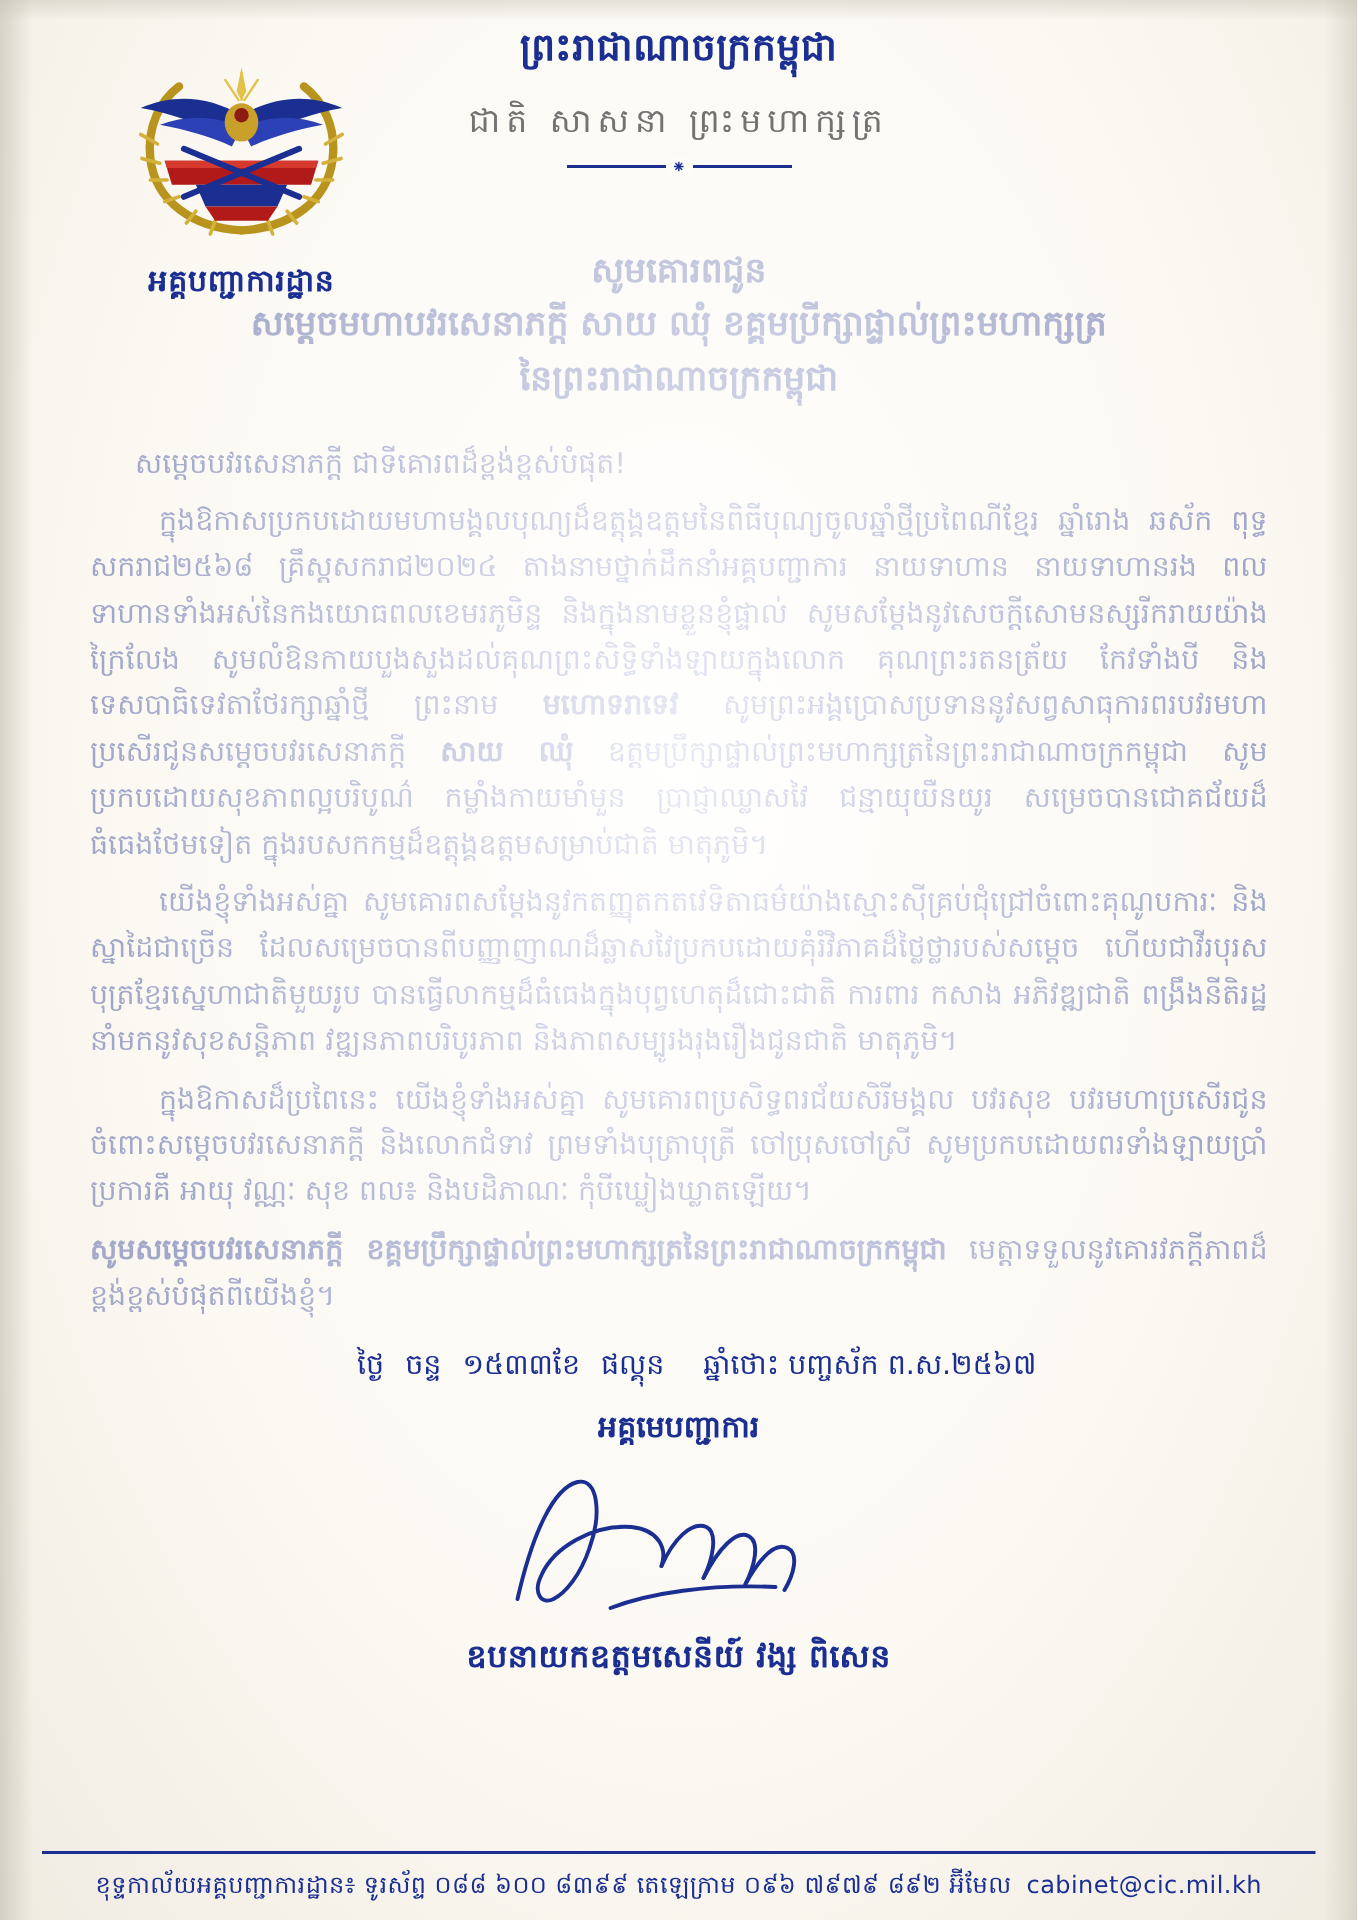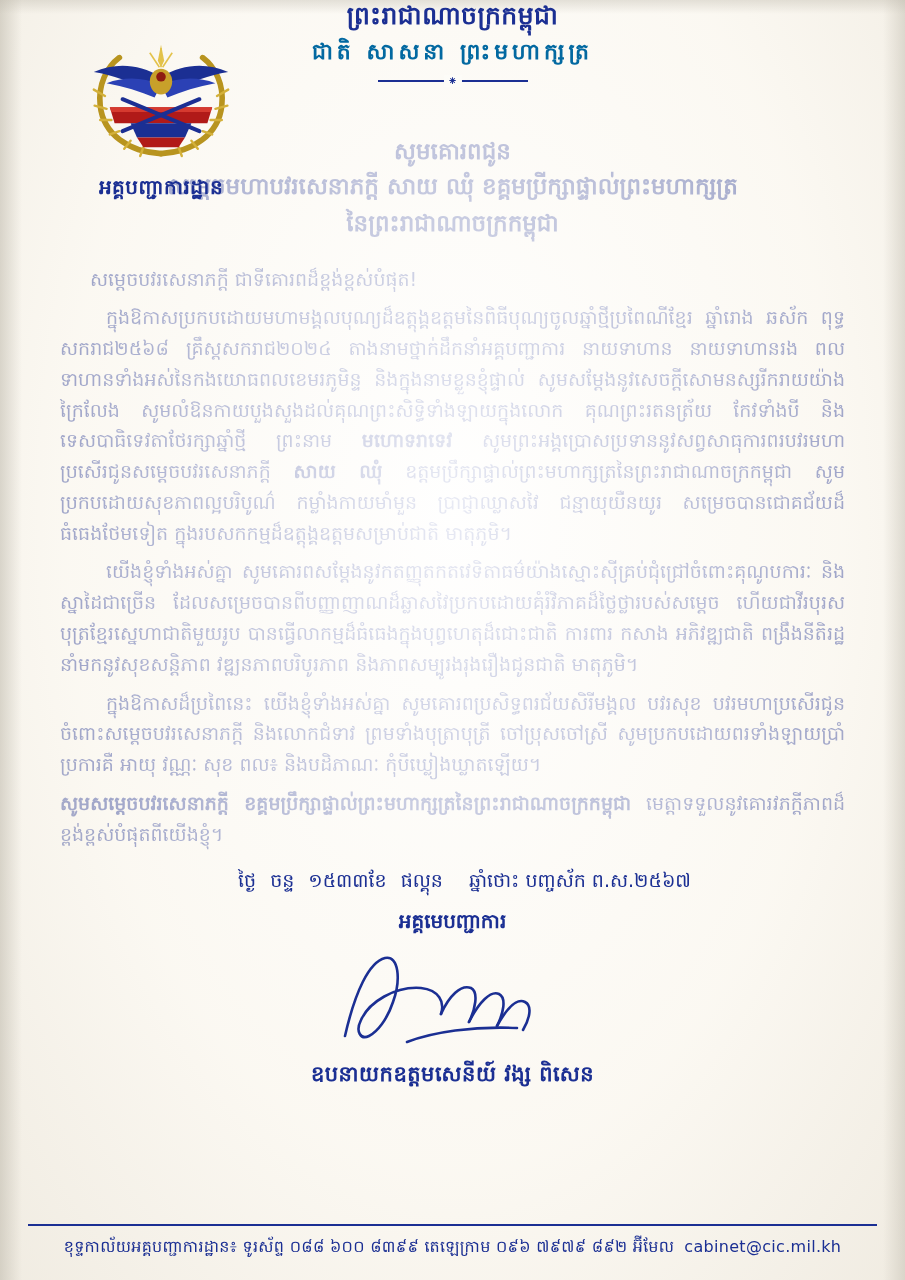--- a/index.html
+++ b/index.html
@@ -41,38 +41,38 @@
   .edge-shade-top {
     position: absolute;
     left: 0; right: 0; top: 0; height: 14px;
     background: linear-gradient(to bottom, rgba(190,185,172,0.4), rgba(255,255,255,0));
     pointer-events: none;
   }
 
   
   .header {
     position: relative;
-    padding-top: 0;
+    padding-top: 16px;
     text-align: center;
     color: #1e2f8f;
   }
   .kingdom-line1 {
     font-size: 25px;
     letter-spacing: 0.5px;
     color: #1b2f93;
     font-weight: 700;
     line-height: 1.3;
   }
   .kingdom-line2 {
     font-size: 22px;
-    color: #0369a1;
-    font-weight: 700;
+    color: #737373;
+    font-weight: 400;
     letter-spacing: 4px;
     line-height: 1.5;
-    margin-top: 2px;
+    margin-top: 16px;
   }
   .header-divider {
     margin: 6px auto 0;
     width: 150px;
     height: 14px;
     position: relative;
   }
   .header-divider .bar {
     position: absolute;
     top: 6px;
@@ -190,21 +190,21 @@
     font-weight: 700;
     letter-spacing: 0.5px;
   }
 
   
   .footer {
     position: absolute;
     left: 0;
     right: 0;
     bottom: 0;
-    height: 56px;
+    height: 46px;
   }
   .footer-rule {
     position: absolute;
     left: 28px;
     right: 28px;
     top: 0;
     height: 2px;
     background: #1b2f93;
   }
   .footer-text {

